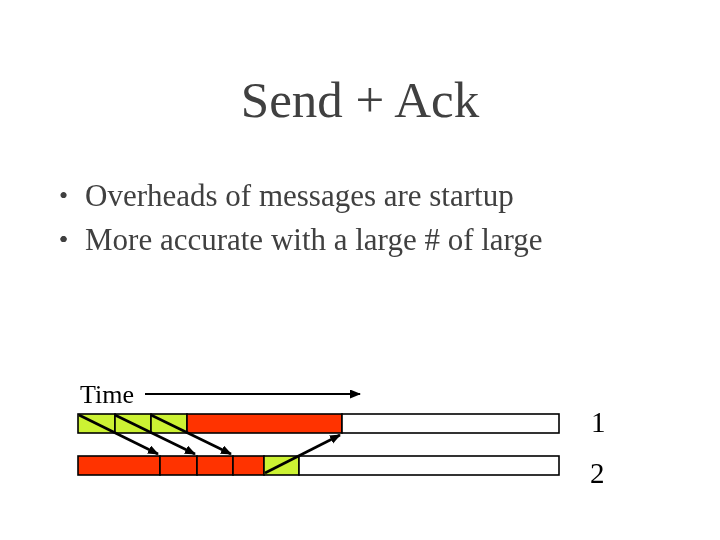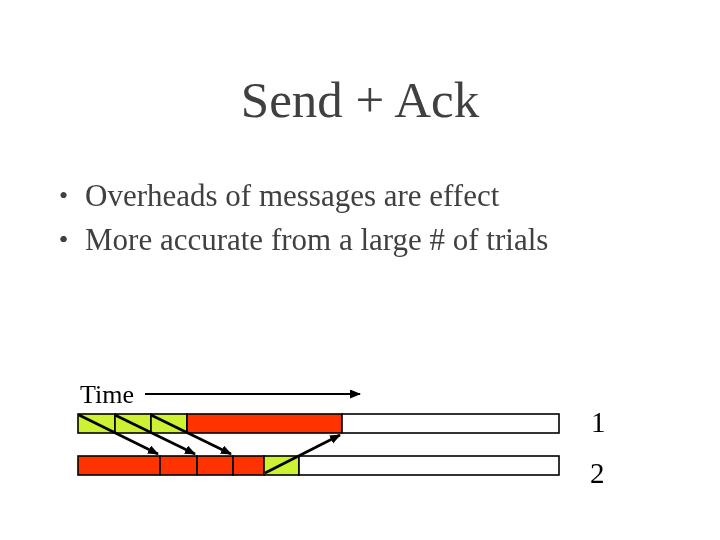--- a/index.html
+++ b/index.html
@@ -57,23 +57,23 @@
   }
 </style>
 </head>
 <body>
 
 <div id="slide">
 
   <div id="title">Send + Ack</div>
 
   <div id="bullets">
-      <div class="bullet"><span class="dot">•</span><span><span>Overheads of messages are effect</span></span></div>
+      <div class="bullet"><span class="dot">•</span><span><span>Overheads of messages are startup</span></span></div>
       <div class="bullet"><span class="dot">•</span></div>
-      <div class="bullet"><span class="dot">•</span><span><span>More accurate from a large # of trials</span></span></div>
+      <div class="bullet"><span class="dot">•</span><span><span>More accurate with a large # of large</span></span></div>
     </div>
 
   <svg id="diagram" viewBox="0 0 720 540" xmlns="http://www.w3.org/2000/svg">
     <defs>
       <marker id="ah" markerUnits="userSpaceOnUse" markerWidth="14" markerHeight="12" refX="10" refY="4.5" orient="auto">
         <path d="M0,0 L11,4.5 L0,9 z" fill="#000000"></path>
       </marker>
     </defs>
     <text id="time-label" x="80" y="391" font-size="26" fill="#000000">Time</text>
     <g id="diagram-dynamic">

